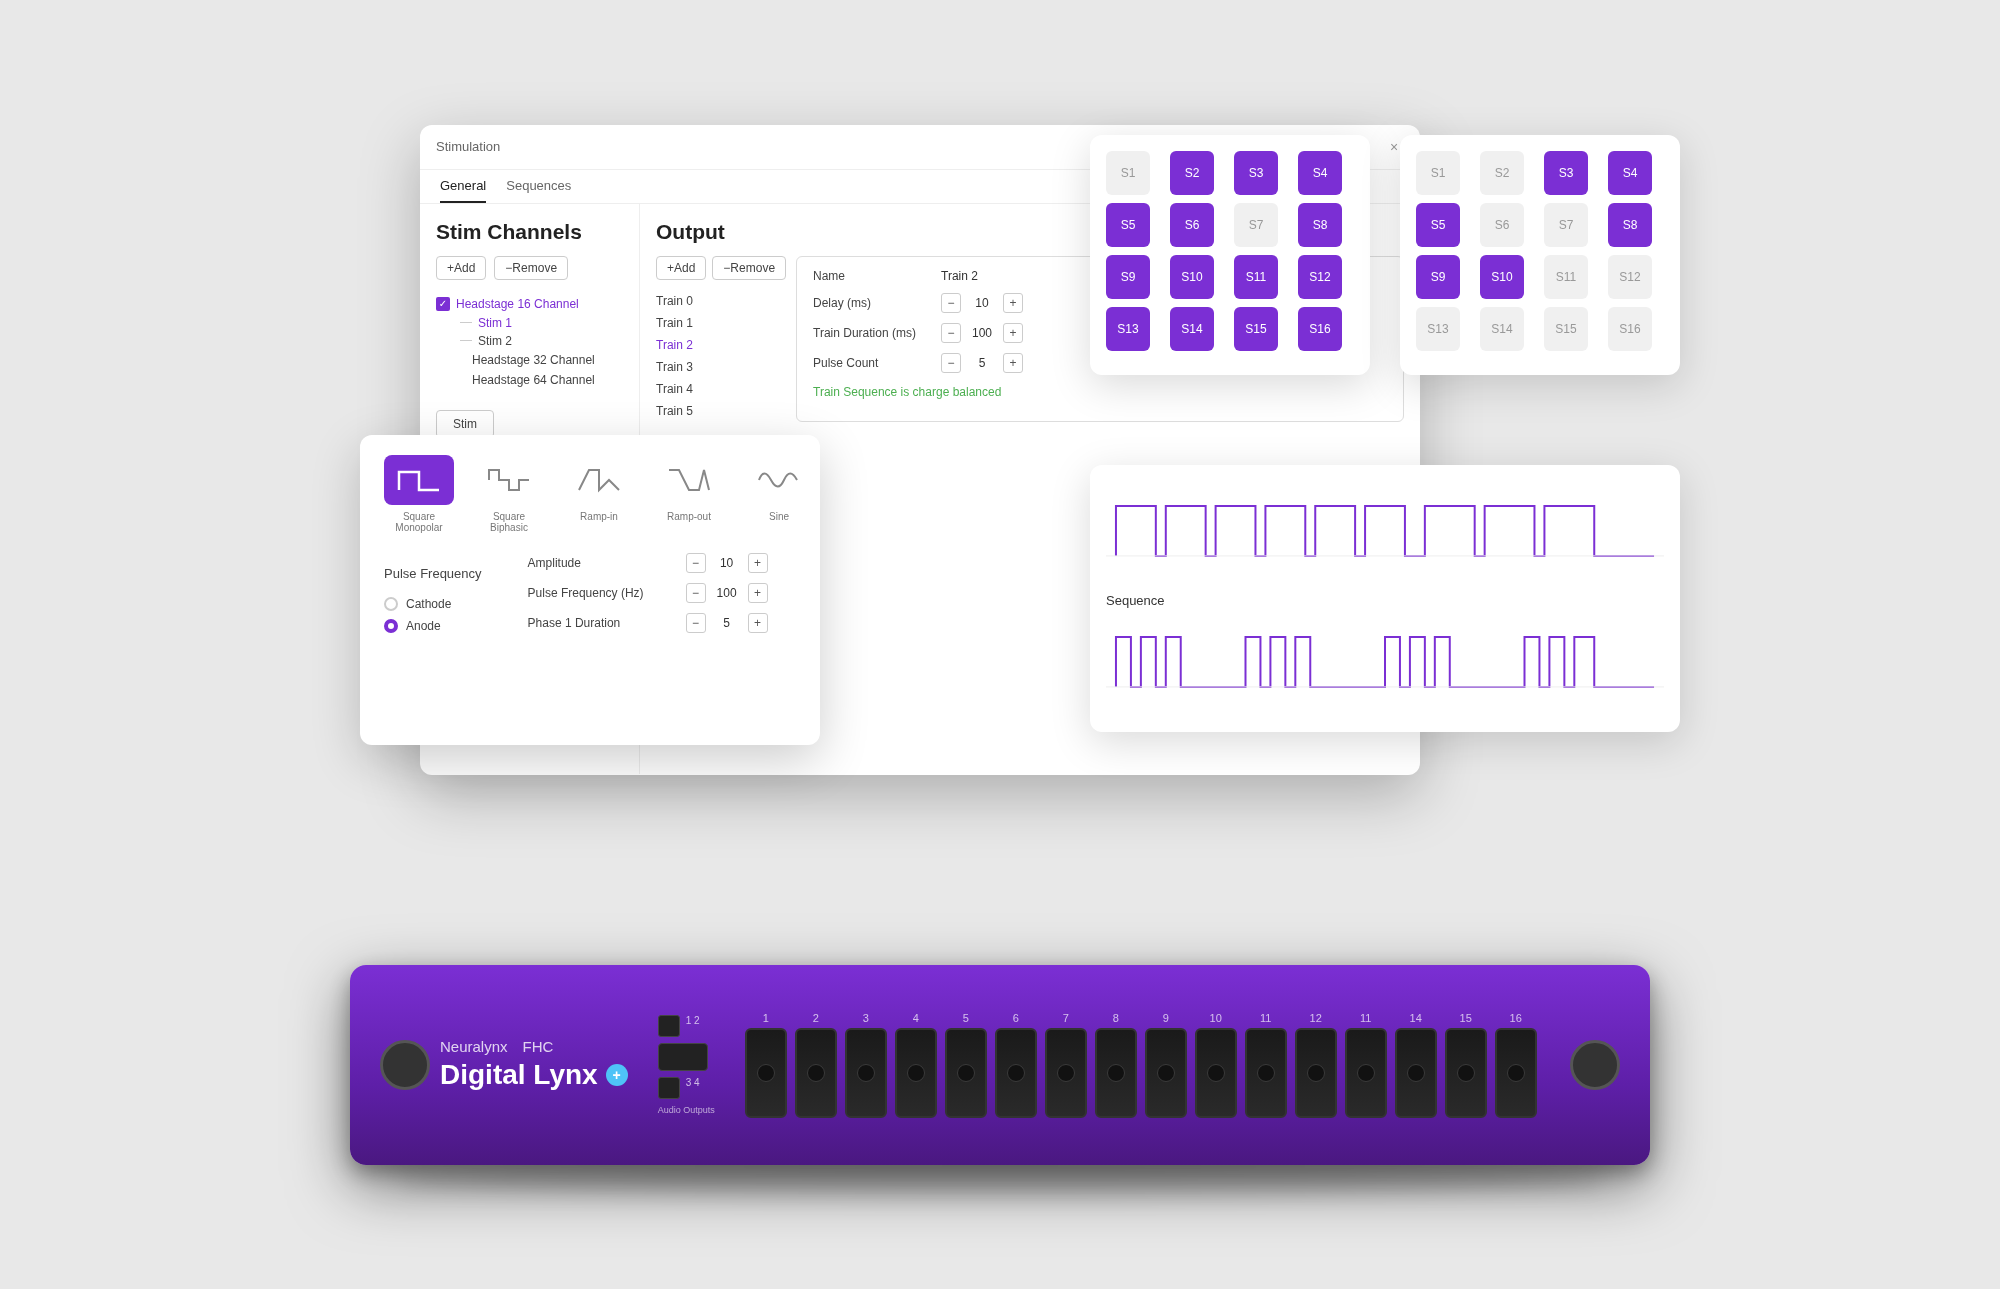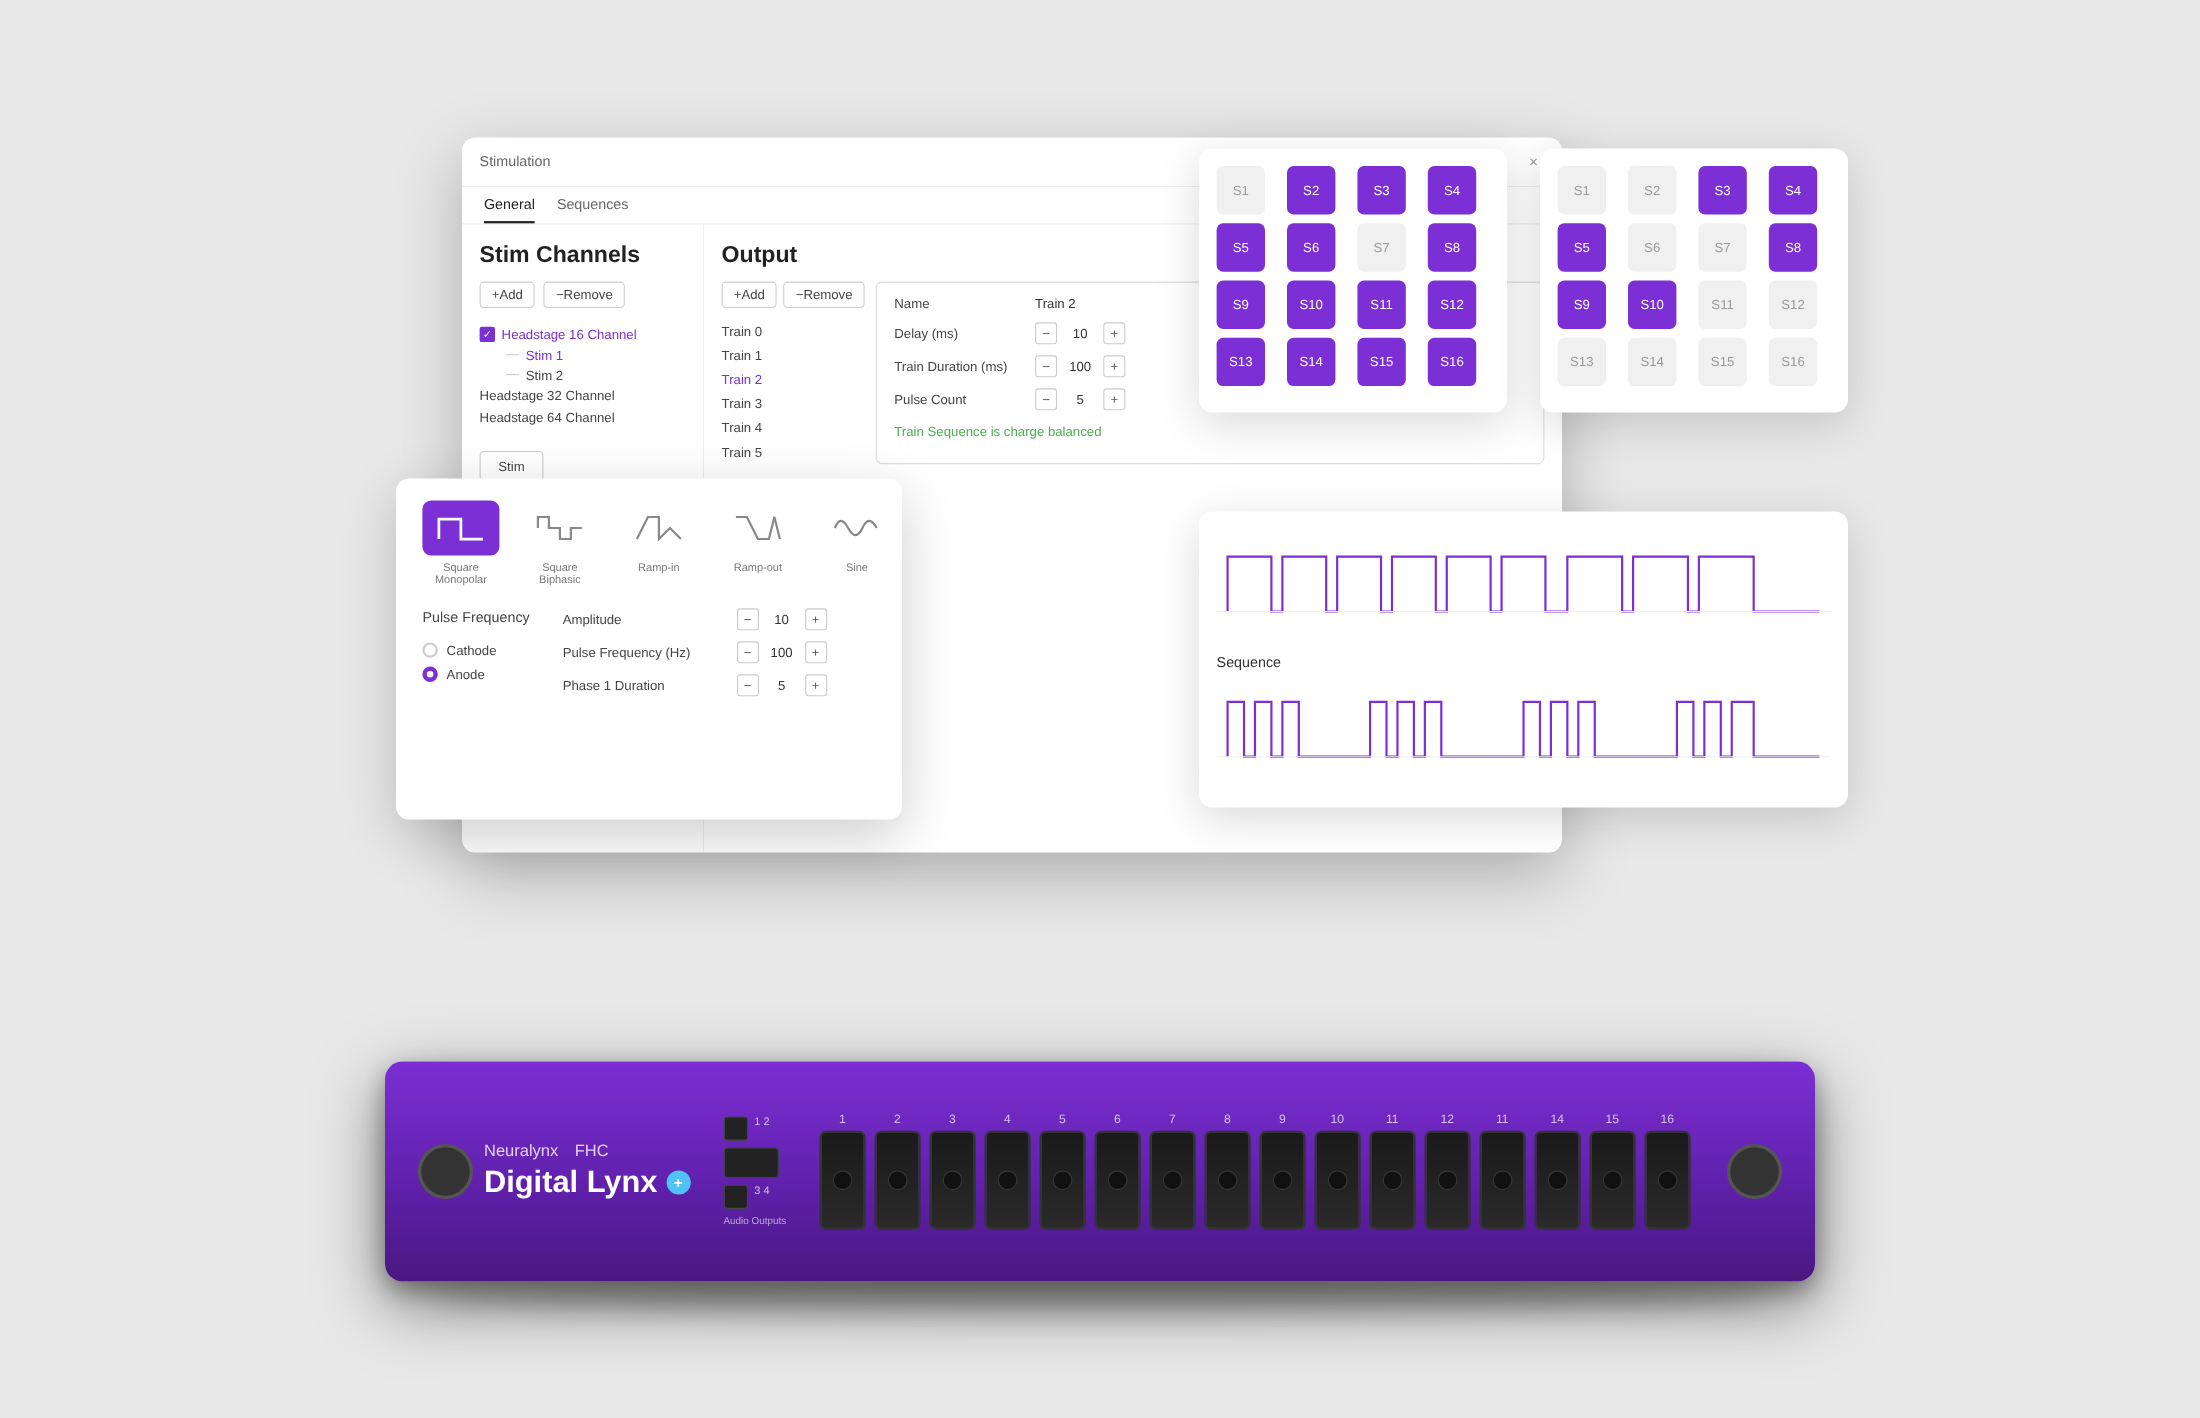--- a/index.html
+++ b/index.html
@@ -328,20 +328,21 @@
     .tree-line {
       width: 12px;
       height: 1px;
       background: #ccc;
     }
 
     .channel-plain {
       padding: 3px 0;
       font-size: 12px;
       color: #444;
+      margin-left: 36px;
     }
 
     
     .output-panel {
       flex: 1;
       padding: 16px;
     }
 
     .output-top {
       display: flex;
@@ -470,21 +471,22 @@
     }
 
     .wave-label {
       font-size: 10px;
       color: #777;
       text-align: center;
     }
 
     .pulse-settings {
       display: flex;
-      gap: 30px;
+      gap: 46px;
+      align-items: flex-end;
     }
 
     .pulse-left {
       display: flex;
       flex-direction: column;
       gap: 10px;
     }
 
     .pulse-right {
       flex: 1;

